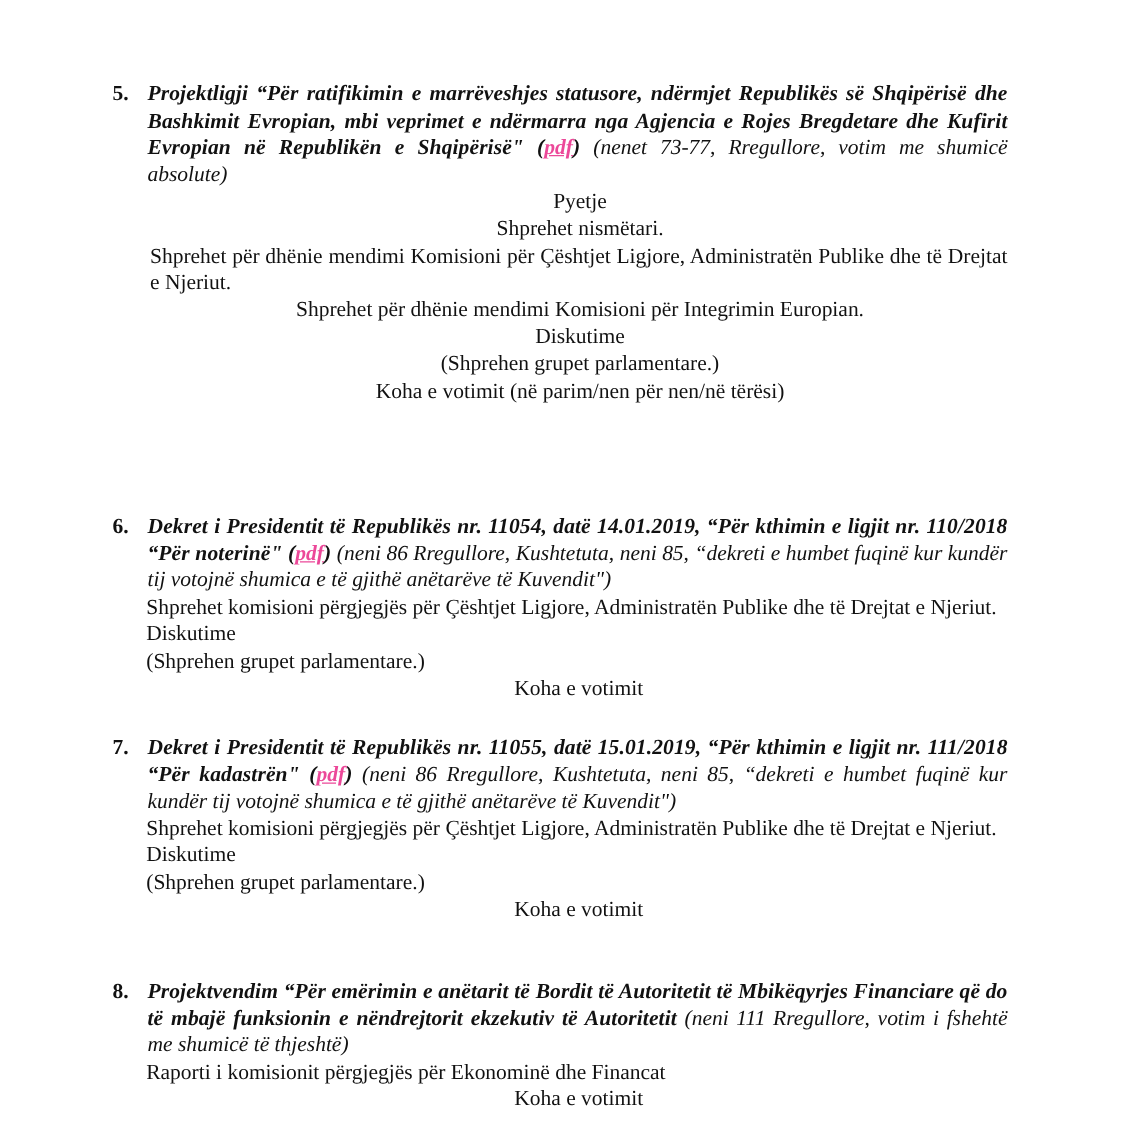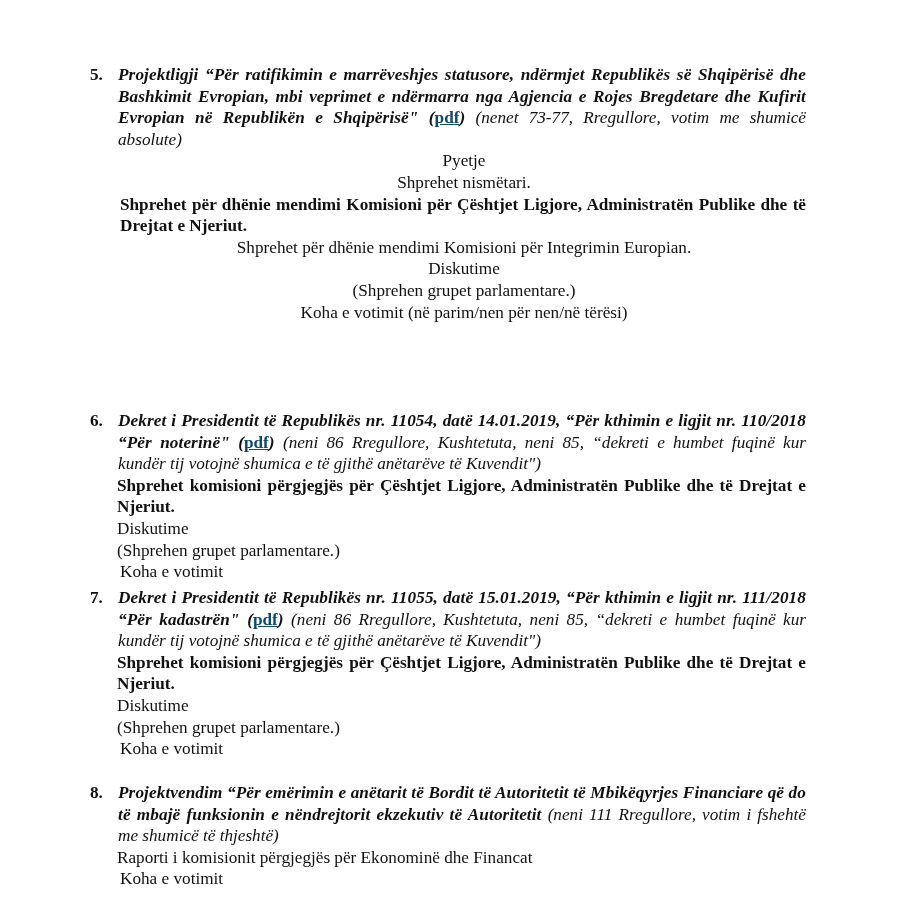--- a/index.html
+++ b/index.html
@@ -39,44 +39,44 @@
       left: 0;
       top: 0;
       font-weight: bold;
     }
     .title {
       font-weight: bold;
       letter-spacing: 0.1px;
       font-style: italic;
     }
     .pdf-link {
-      color: #0c4a6e;
+      color: #ec4899;
       text-decoration: underline;
       font-weight: bold;
       cursor: pointer;
+      font-style: italic;
     }
     .note {
       font-style: italic;
       font-weight: normal;
     }
     .line {
       font-size: 17.2px;
       line-height: 21.6px;
       white-space: nowrap;
     }
     .line.wrap {
       white-space: normal;
       text-align: justify;
-      font-weight: bold;
     }
     .it {
     }
     .ind1 { padding-left: 32px; text-align: center; }
     .ind0 { padding-left: 27px; }
-    .ind2 { padding-left: 30px; }
+    .ind2 { padding-left: 30px; text-align: center; }
 
     #item5 { top: 64px; }
     #item6 { top: 410px; }
     #item7 { top: 587px; }
     #item8 { top: 782px; }
   </style>
 </head>
 <body>
 
 <div class="page">

